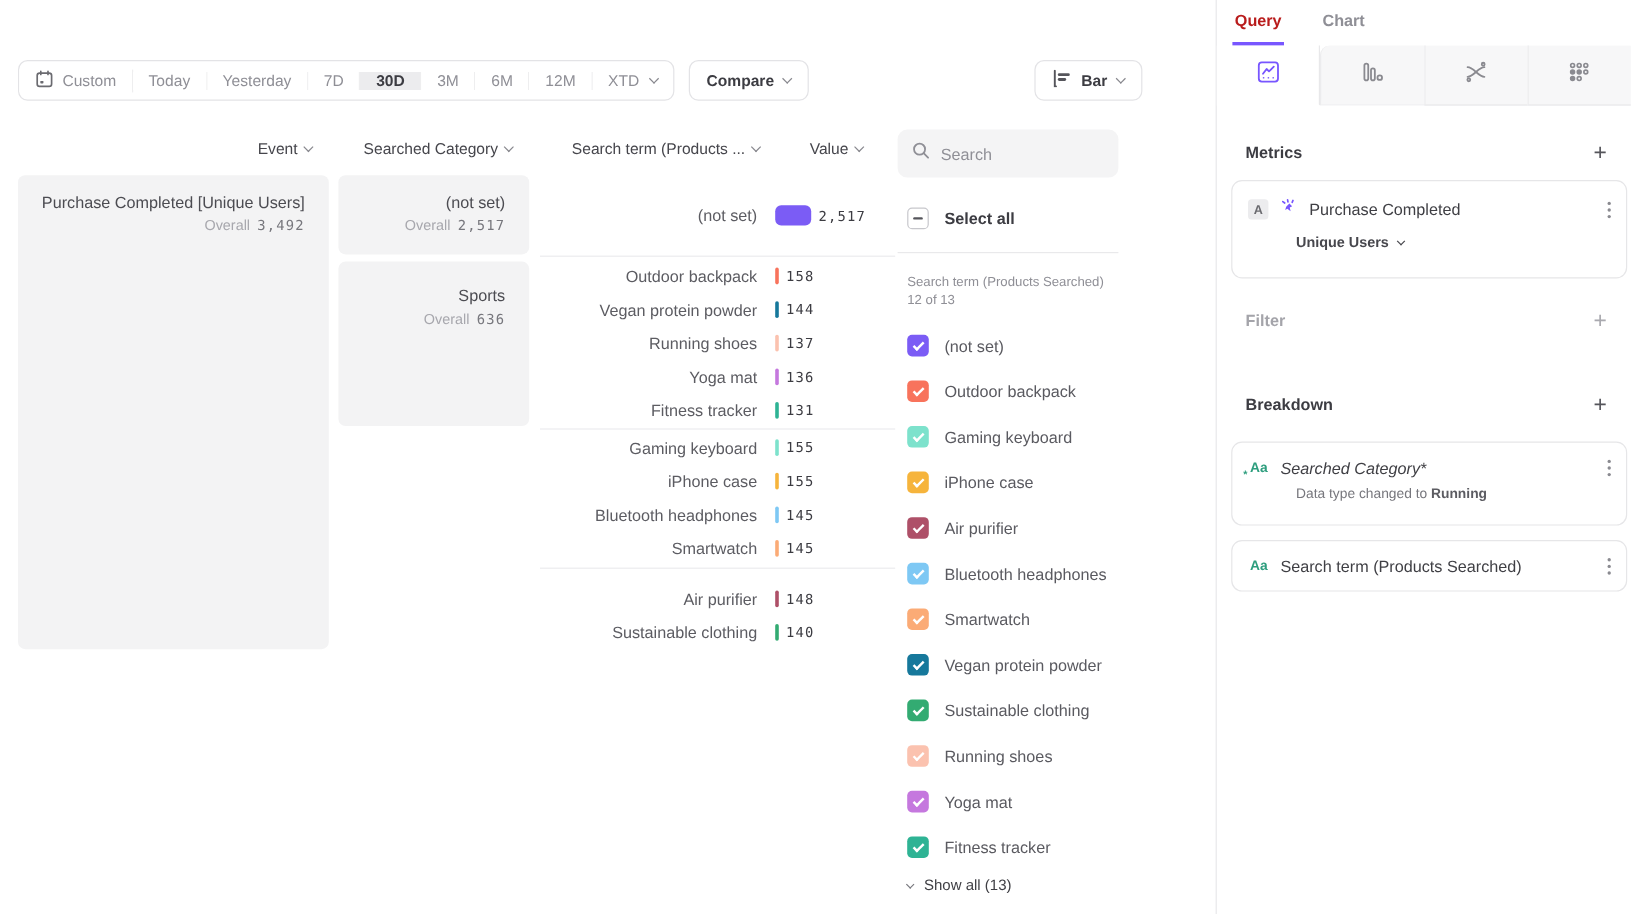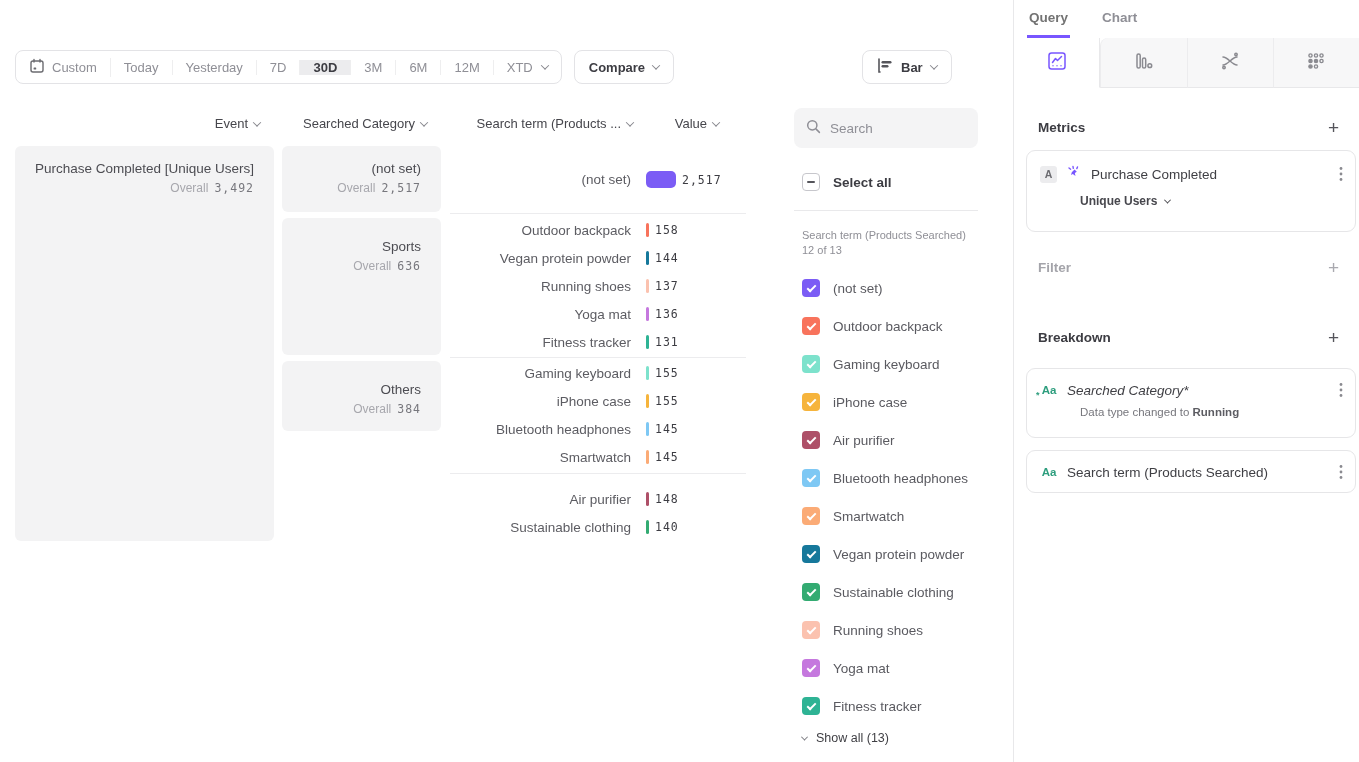--- a/index.html
+++ b/index.html
@@ -48,21 +48,21 @@
   .tg-1 { padding:2px 0 1px 0; } .tg-2 { padding:1px 0 2px 0; } .tg-3 { padding:11px 0 4px 0; }
   .term-row { display:flex; align-items:center; height:28px; }
   .tg-0 .term-row { height:38px; }
   .term-label { flex:1; text-align:right; font-size:13.5px; color:#5c5c62; padding-right:15px; white-space:nowrap; }
   .bar-wrap { width:100px; display:flex; align-items:center; }
   .vbar { height:14px; border-radius:1.5px; flex-shrink:0; }
   .vbar.big { height:17px; border-radius:5px; }
   .vval { margin-left:6px; font-size:11.5px; color:#3c3c42; }
 
   
-  .filter-panel { position:absolute; left:794px; top:0; width:251px; height:563px; }
+  .filter-panel { position:absolute; left:748px; top:0; width:251px; height:563px; }
   .search-box { position:absolute; left:0; top:108px; width:184px; height:40px; background:#f4f4f5;
     border-radius:8px; display:flex; align-items:center; padding:0 12px; gap:9px; }
   .search-box input { border:none; outline:none; background:transparent; font-size:13.5px; color:#3c3c42;
     width:130px; font-family:inherit; }
   .search-box input::placeholder { color:#8f8f96; }
   .selectall-row { position:absolute; left:8px; top:173px; display:flex; align-items:center; gap:13px; cursor:pointer; }
   .cb { width:18px; height:18px; border-radius:4px; display:flex; align-items:center; justify-content:center; flex-shrink:0; }
   .cb.indet { background:#fff; border:1.5px solid #c7c7cc; }
   .cb.indet .minus { width:8px; height:2px; background:#55555b; border-radius:1px; }
   .selectall-label { font-size:13.5px; font-weight:700; color:#3c3c42; }
@@ -75,21 +75,21 @@
     transform:rotate(-45deg); margin-top:-2px; }
   .show-all { position:absolute; left:8px; top:731px; display:flex; align-items:center; gap:9px; cursor:pointer; }
   .show-all .chev { width:5px; height:5px; color:#77777d; }
   .show-all .label { font-size:12.5px; font-weight:500; color:#3f3f44; }
 
   
   .sidebar { position:absolute; left:1013px; top:0; width:346px; height:762px; border-left:1px solid #e8e8ea; background:#fff; }
   .sb-tabs { display:flex; height:38px; align-items:center; padding-left:13px; gap:30px; }
   .sb-tab { font-size:13.5px; font-weight:600; color:#8f8f96; cursor:pointer; height:38px; display:flex; align-items:center;
     border-bottom:3px solid transparent; padding:0 2px; }
-  .sb-tab.active { color:#737373; border-bottom-color:#7856ff;text-align:right; }
+  .sb-tab.active { color:#b91c1c; border-bottom-color:#7856ff;text-align:right; }
   .icon-strip { display:flex; height:50px; }
   .icon-tab { flex:1; display:flex; align-items:center; justify-content:center; background:#f7f7f8;
     border-bottom:1px solid #e8e8ea; border-left:1px solid #ececee; cursor:pointer; }
   .icon-tab:first-child { border-left:none; }
   .icon-tab.active { background:#fff; border-bottom-color:transparent; border-right:1px solid #e8e8ea; }
   .icon-tab:nth-child(2) { border-top-left-radius:8px; }
 
   .sb-section { position:absolute; left:24px; right:20px; display:flex; justify-content:space-between; align-items:center; }
   .sb-heading { font-size:13.5px; font-weight:700; color:#3c3c42; }
   .sb-heading.muted { color:#a4a4aa; font-weight:700; }
@@ -194,24 +194,20 @@
 </div>
 <div class="cat-col" id="cat-col">
     <div class="cat-box cat-0">
       <div class="cell-title">(not set)</div>
       <div class="cell-overall"><span>Overall</span><span class="num mono">2,517</span></div>
     </div>
     <div class="cat-box cat-1">
       <div class="cell-title">Sports</div>
       <div class="cell-overall"><span>Overall</span><span class="num mono">636</span></div>
     </div>
-    <div class="cat-box cat-3">
-      <div class="cell-title">Others</div>
-      <div class="cell-overall"><span>Overall</span><span class="num mono">384</span></div>
-    </div>
   </div>
 <div class="terms-col" id="terms-col">
     <div class="term-group tg-0">
       <div class="term-row">
         <span class="term-label">(not set)</span>
         <span class="bar-wrap">
           <span class="vbar big" style="background: rgb(123, 92, 245); width: 30px;"></span>
           <span class="vval mono">2,517</span>
         </span>
       </div>

